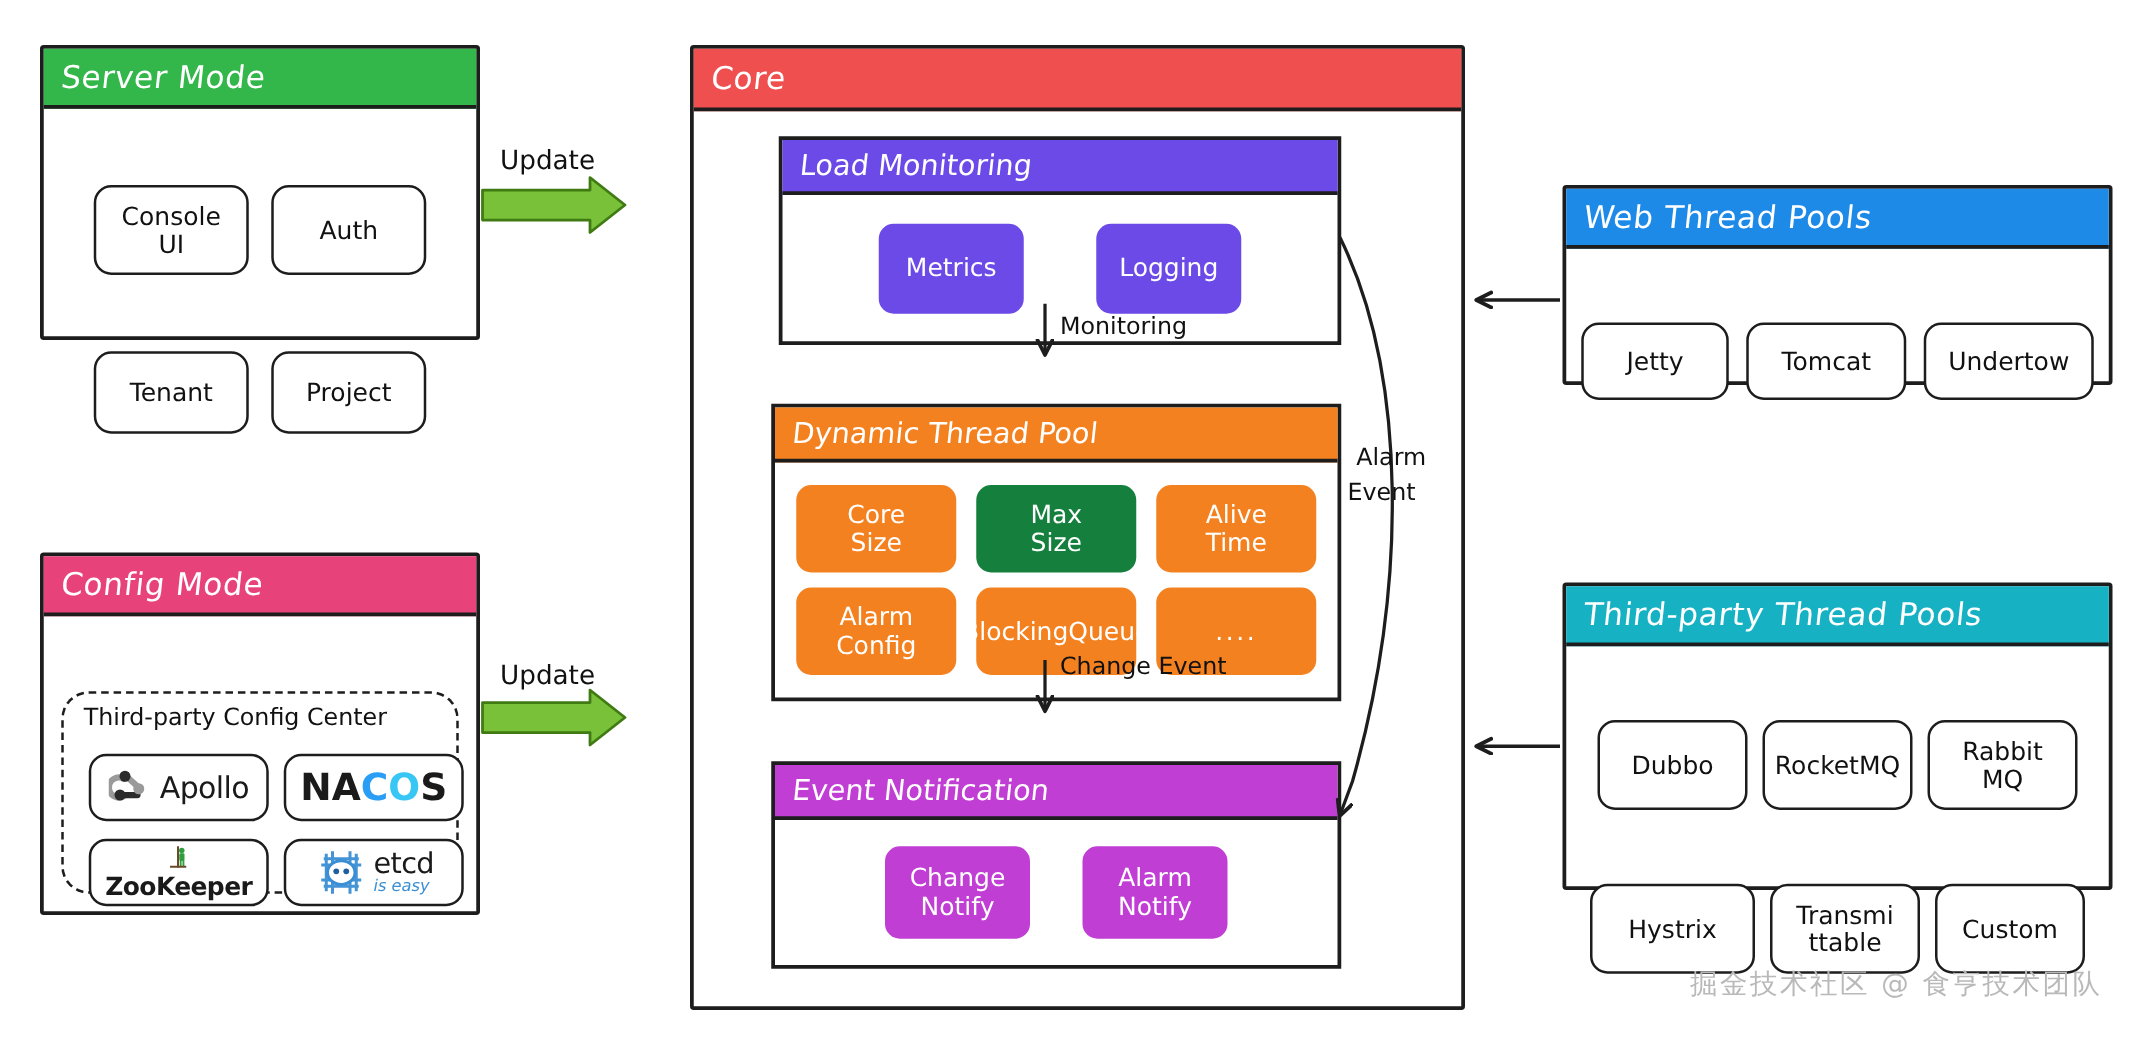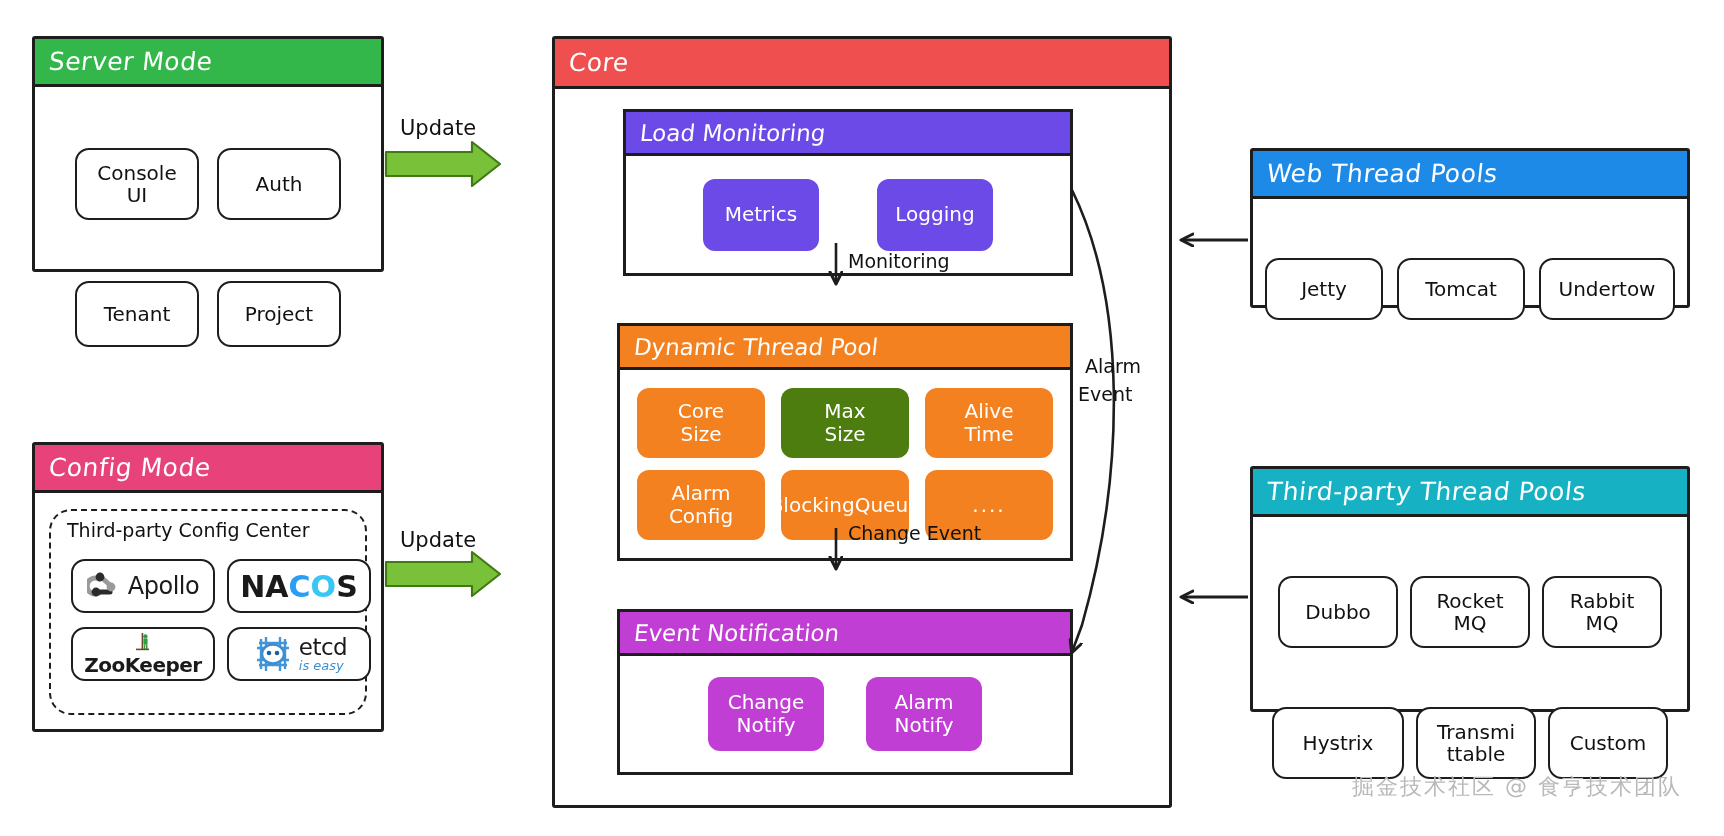--- a/index.html
+++ b/index.html
@@ -80,21 +80,21 @@
       <div class="chip" style="width:124px;height:72px;">Auth</div>
       <div class="chip" style="width:124px;height:66px;">Tenant</div>
       <div class="chip" style="width:124px;height:66px;">Project</div>
     </div>
   </div>
 
   <div class="panel" style="left:32px;top:442px;width:352px;height:290px;--hh:48px;">
     <div class="panel-head" style="background:#e8427b;">
       <span class="panel-title">Config Mode</span>
     </div>
-    <div class="panel-body" style="padding:12px;">
+    <div class="panel-body" style="padding:12px;margin-top:44px;">
       <div class="dashed" style="left:14px;top:16px;right:14px;bottom:14px;">
         <span class="dashed-label">Third-party Config Center</span>
 
         <div class="logocell" style="position:absolute;left:20px;top:48px;width:144px;height:54px;">
           <svg width="34" height="32" viewBox="0 0 34 32">
             <path d="M12 9 A8 8 0 1 0 12 23" fill="none" stroke="#9a9a9a" stroke-width="5" stroke-linecap="round"></path>
             <path d="M14 7 L24 16" fill="none" stroke="#9a9a9a" stroke-width="5" stroke-linecap="round"></path>
             <path d="M9 22 L23 22" fill="none" stroke="#2b2b2b" stroke-width="5" stroke-linecap="round"></path>
             <circle cx="13" cy="7" r="4.4" fill="#2b2b2b"></circle>
             <circle cx="24" cy="17" r="4.4" fill="#9a9a9a"></circle>
@@ -155,21 +155,21 @@
 
     <div class="sect" style="left:62px;top:284px;width:456px;height:238px;--sh:44px;">
       <div class="sect-head" style="background:#f4811f;">
         <span class="sect-title">Dynamic Thread Pool</span>
       </div>
       <div class="sect-body" style="gap:12px 16px;padding:12px;">
         <div class="chip-solid" style="background:#f4811f;width:128px;height:70px;flex-direction:column;">
           <span>Core</span>
           <span>Size</span>
         </div>
-        <div class="chip-solid" style="background:#4d7c0f;width:128px;height:70px;flex-direction:column;">
+        <div class="chip-solid" style="background:#15803d;width:128px;height:70px;flex-direction:column;">
           <span>Max</span>
           <span>Size</span>
         </div>
         <div class="chip-solid" style="background:#f4811f;width:128px;height:70px;flex-direction:column;">
           <span>Alive</span>
           <span>Time</span>
         </div>
         <div class="chip-solid" style="background:#f4811f;width:128px;height:70px;flex-direction:column;">
           <span>Alarm</span>
           <span>Config</span>
@@ -209,21 +209,21 @@
       <div class="chip" style="width:136px;height:62px;">Undertow</div>
     </div>
   </div>
 
   <div class="panel" style="left:1250px;top:466px;width:440px;height:246px;--hh:48px;">
     <div class="panel-head" style="background:#16b2c4;">
       <span class="panel-title">Third-party Thread Pools</span>
     </div>
     <div class="panel-body" style="padding:14px 12px;gap:14px 12px;justify-content:center;">
       <div class="chip" style="width:120px;height:72px;">Dubbo</div>
-      <div class="chip" style="width:120px;height:72px;flex-direction:column;">
+      <div class="chip" style="width:120px;height:72px;">
         <span>Rocket</span>
         <span>MQ</span>
       </div>
       <div class="chip" style="width:120px;height:72px;flex-direction:column;">
         <span>Rabbit</span>
         <span>MQ</span>
       </div>
       <div class="chip" style="width:132px;height:72px;">Hystrix</div>
       <div class="chip" style="width:120px;height:72px;flex-direction:column;">
         <span>Transmi</span>

